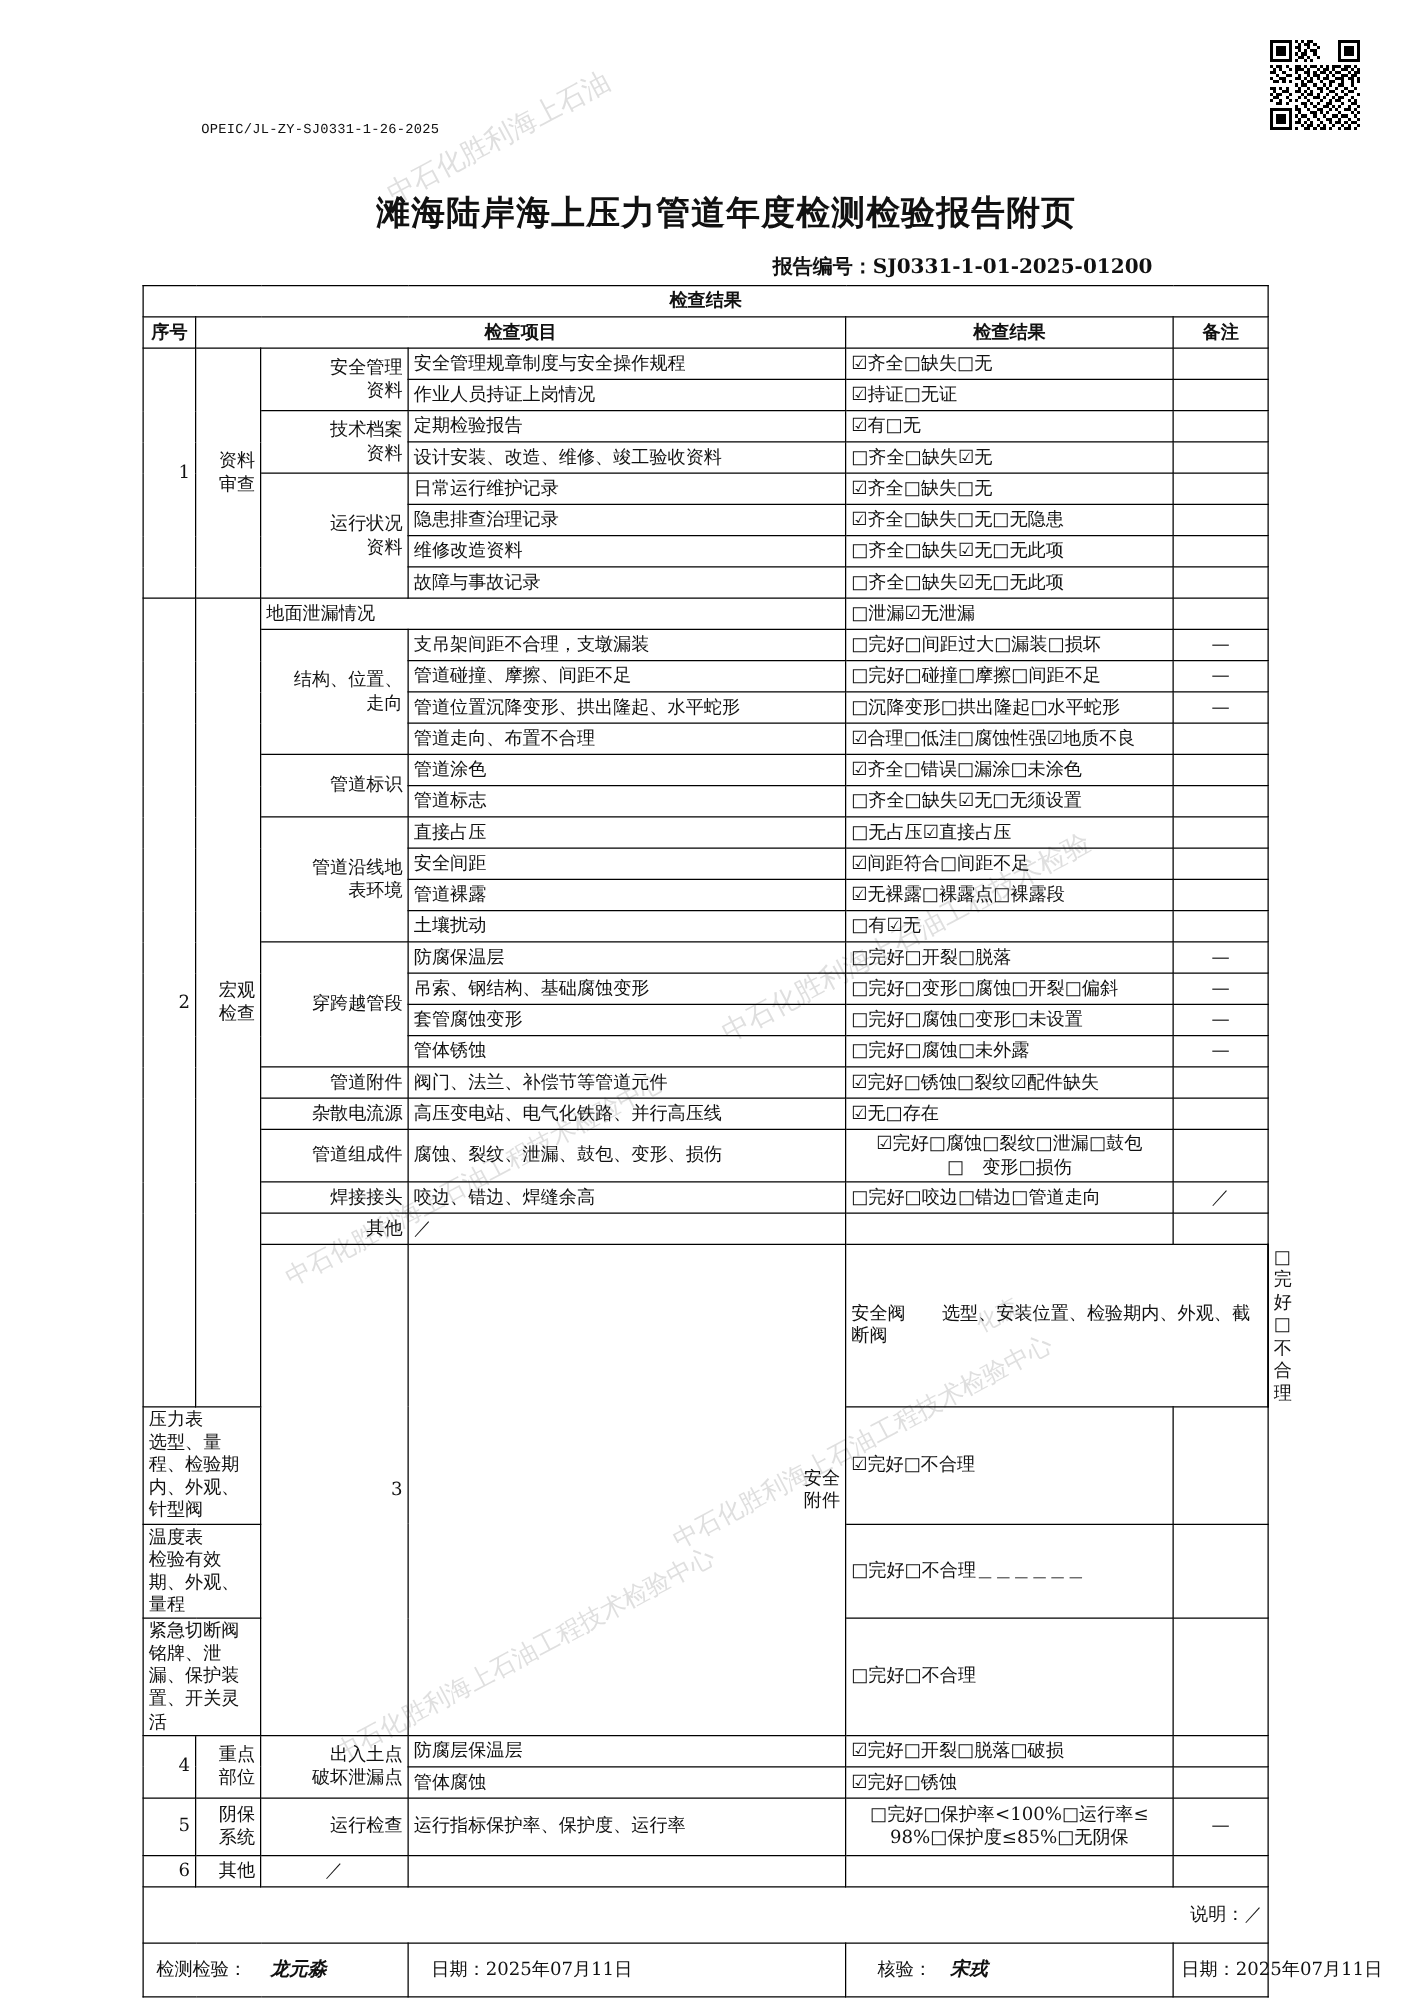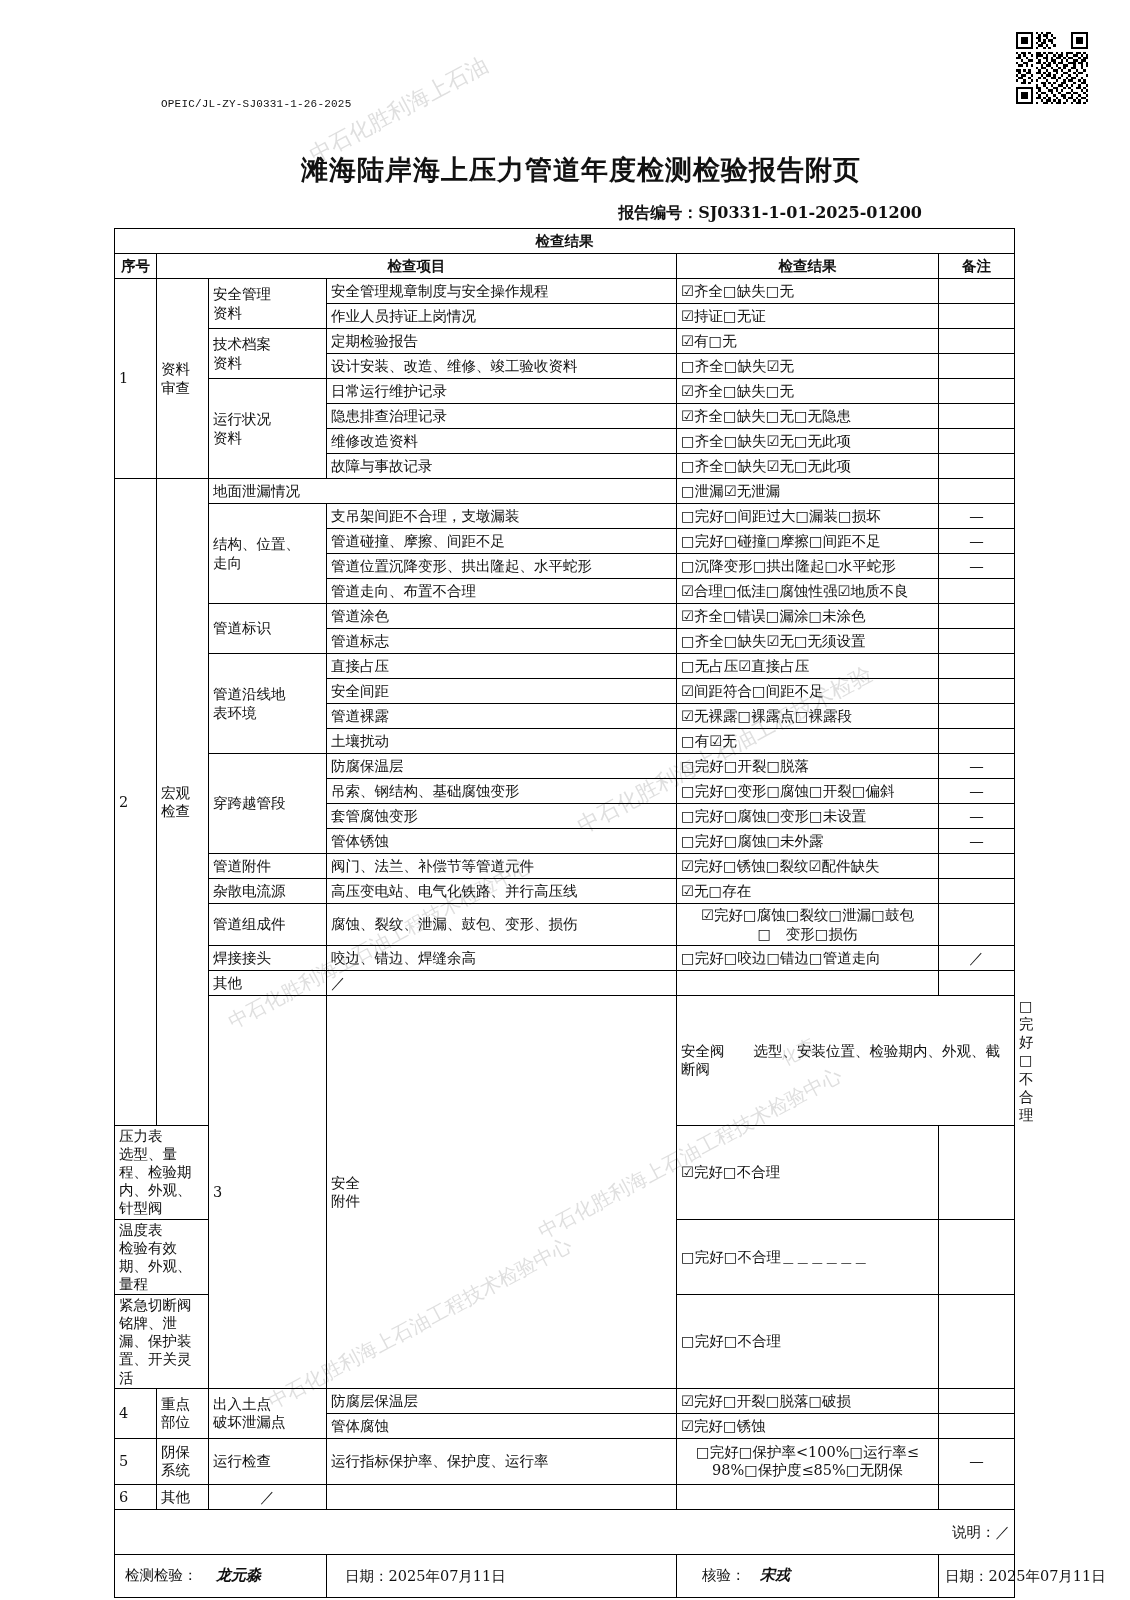--- a/index.html
+++ b/index.html
@@ -61,21 +61,21 @@
     border:1px solid #000;
     font-size:14.5px;
     padding:1px 4px;
     line-height:1.25;
     vertical-align:middle;
   }
   .hdr-center{text-align:center;font-weight:bold;font-size:15.5px;}
   .c{text-align:center;}
   .l{text-align:left;}
   .vert{
-    text-align:left;
+    text-align:right;
     line-height:1.15;
   }
   .rowh{height:25px;}
   .note-row td{height:42px;text-align:right;font-size:15px;padding-left:10px;}
   .sign td{height:40px;font-size:15px;}
   .sig{
     font-family:"DejaVu Serif","Liberation Serif",serif;
     font-weight:bold;
     font-style:italic;
     font-size:15px;

